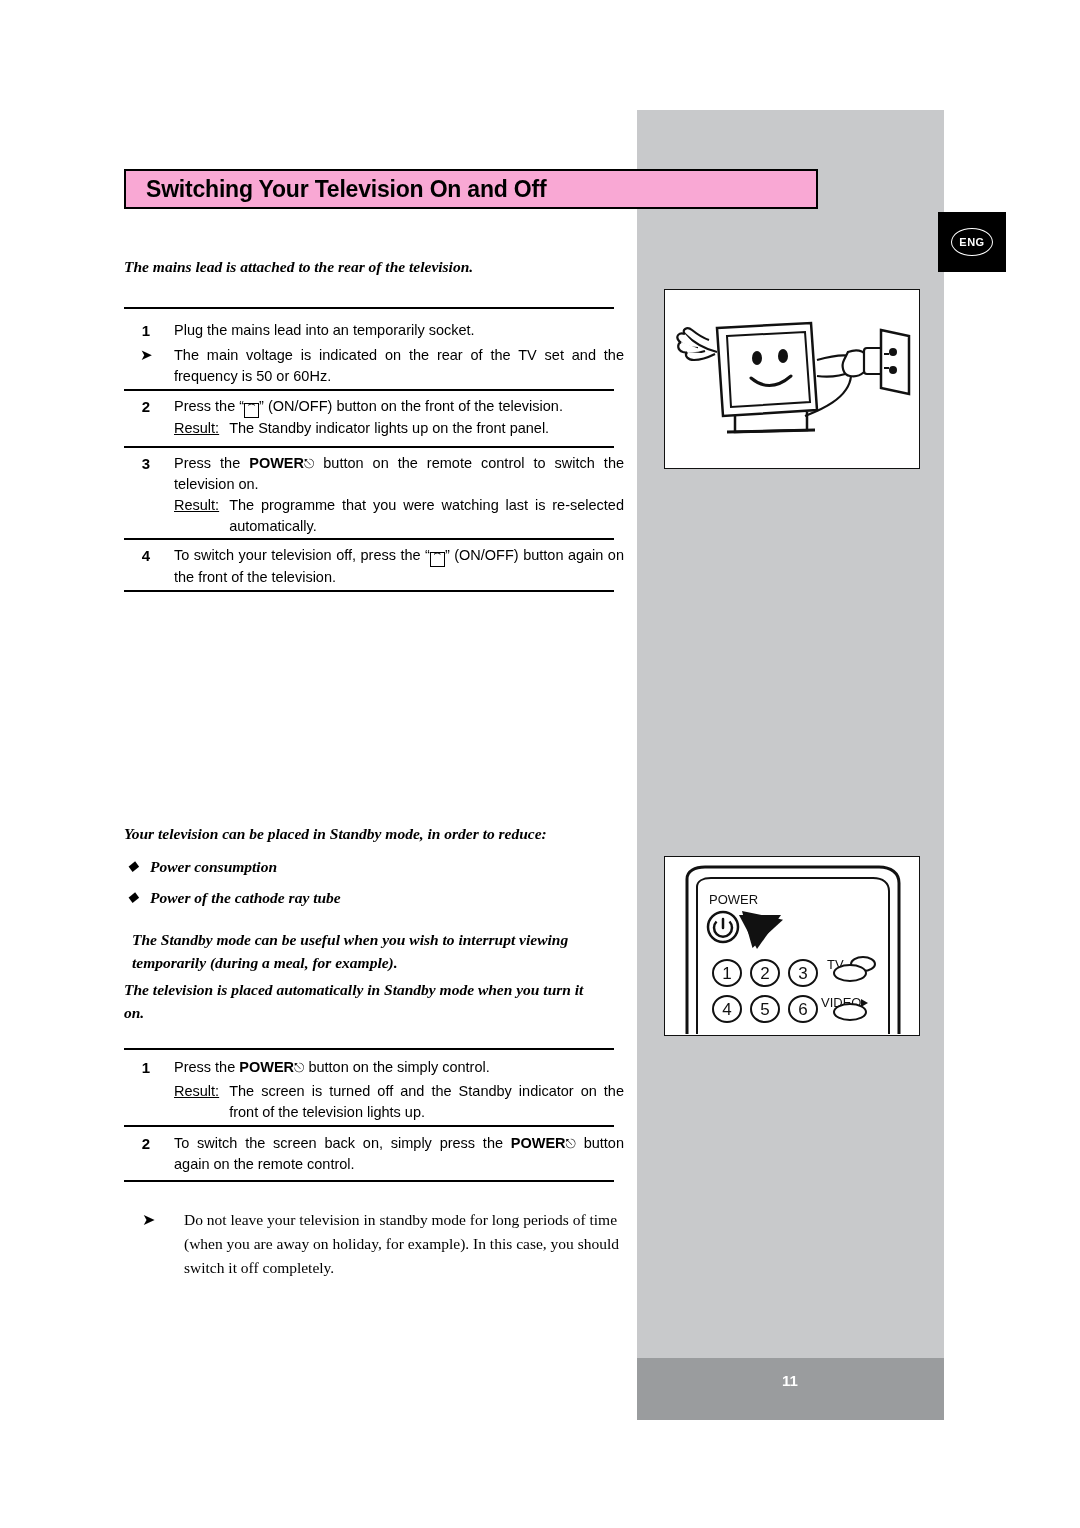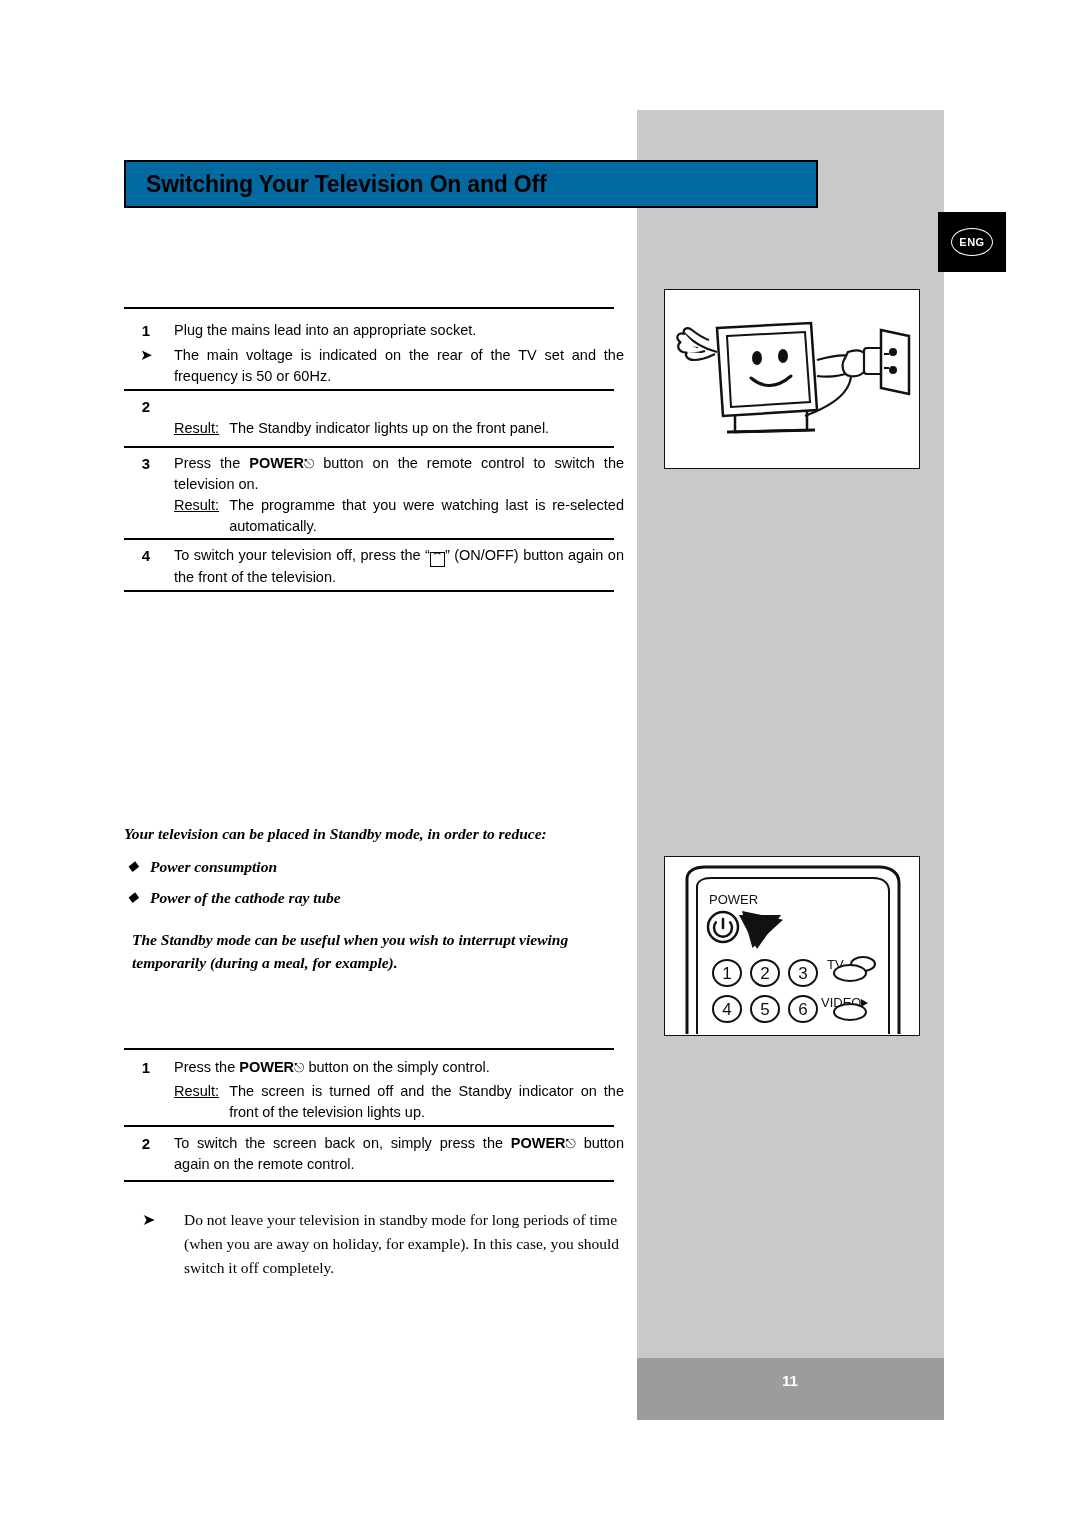--- a/index.html
+++ b/index.html
@@ -69,26 +69,27 @@
     letter-spacing: 0.5px;
     display: flex;
     align-items: center;
     justify-content: center;
   }
   
   .section-title {
     position: absolute;
     left: 124px;
     width: 694px;
-    height: 48px;
+    height: 40px;
     border: 2px solid #000000;
-    background: #0369a1;
+    background: #f9a8d4;
     box-sizing: border-box;
     display: flex;
     align-items: center;
+    margin-top: 9px;
   }
   .section-title span {
     padding-left: 20px;
     font-size: 23px;
     font-weight: bold;
     color: #000000;
     letter-spacing: -0.2px;
   }
   #title1 { top: 160px; }
   #title2 { top: 730px; }
@@ -245,36 +246,38 @@
   <div class="page-number">11</div>
 
   <div class="eng-badge">
     <div class="oval">ENG</div>
   </div>
 
   <div class="section-title" id="title1">
     <span>Switching Your Television On and Off</span>
   </div>
 
+  <div class="intro-italic" id="intro1">The mains lead is attached to the rear of the television.</div>
 
   <div class="rule" style="top:307px;"></div>
 
   <div class="step" style="top:320px;">
     <div class="num">1</div>
-    <div class="body nojust">Plug the mains lead into an appropriate socket.</div>
+    <div class="body nojust">Plug the mains lead into an temporarily socket.</div>
   </div>
   <div class="arrow-bullet" style="top:345px;">
     <div class="glyph">➤</div>
     <div class="body">The main voltage is indicated on the rear of the TV set and the frequency is 50 or 60Hz.</div>
   </div>
 
   <div class="rule" style="top:389px;"></div>
 
   <div class="step" style="top:396px;">
     <div class="num">2</div>
+    <div class="body nojust"><span>Press the “</span><span class="boxed-sym">⏞</span><span>” (ON/OFF) button on the front of the television.</span></div>
   </div>
   <div class="step" style="top:418px;">
     <div class="body" style="margin-left:50px;">
       <div class="result-row">
         <div class="result-label">Result:</div>
         <div class="result-text nojust" style="text-align:left;">The Standby indicator lights up on the front panel.</div>
       </div>
     </div>
   </div>
 
@@ -344,20 +347,21 @@
   <div class="diamond-item" style="top:858px;">
     <span class="dg">◆</span>
     <span>Power consumption</span>
   </div>
   <div class="diamond-item" style="top:889px;">
     <span class="dg">◆</span>
     <span>Power of the cathode ray tube</span>
   </div>
 
   <div class="sb-intro" style="top:928px; width:470px;margin-left:8px;">The Standby mode can be useful when you wish to interrupt viewing temporarily (during a meal, for example).</div>
+  <div class="sb-intro" style="top:978px; width:480px;">The television is placed automatically in Standby mode when you turn it on.</div>
 
   <div class="rule" style="top:1048px;"></div>
 
   <div class="step" style="top:1057px;">
     <div class="num">1</div>
     <div class="body nojust"><span>Press the </span><span class="power-word">POWER</span><span class="pw-sym">⎋</span><span> button on the simply control.</span></div>
   </div>
   <div class="step" style="top:1081px;">
     <div class="body" style="margin-left:50px;">
       <div class="result-row">

